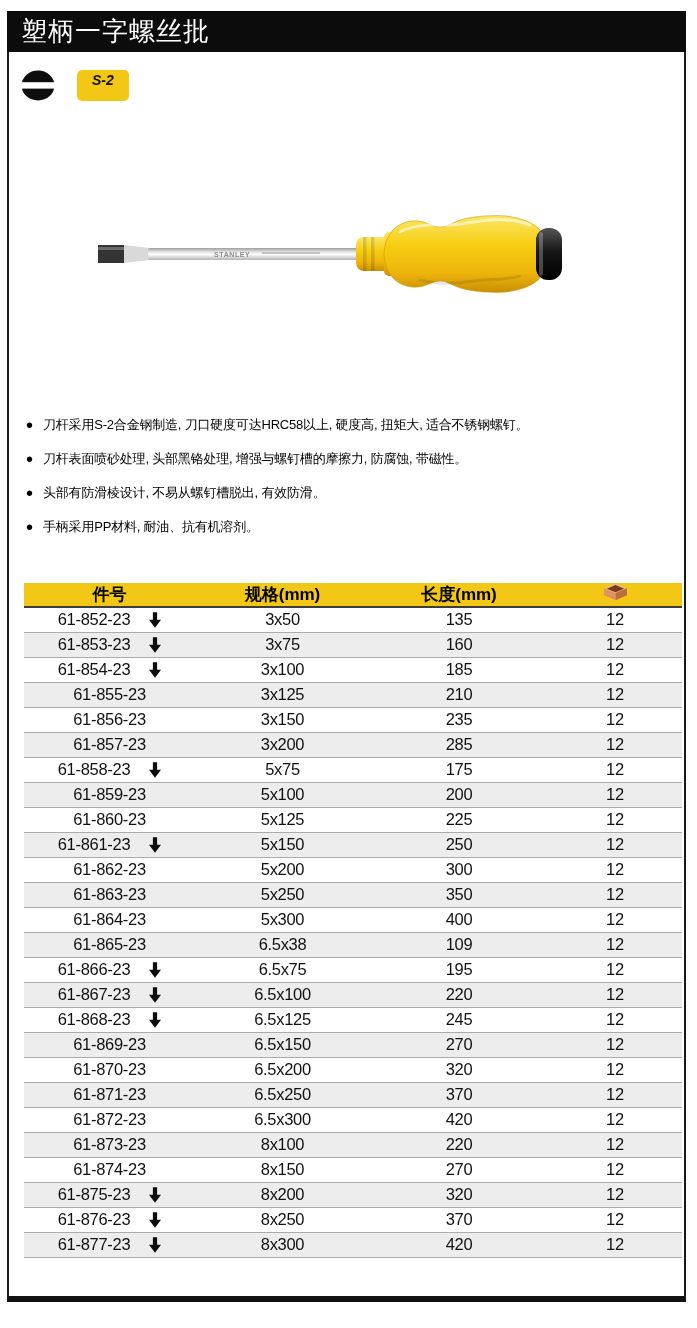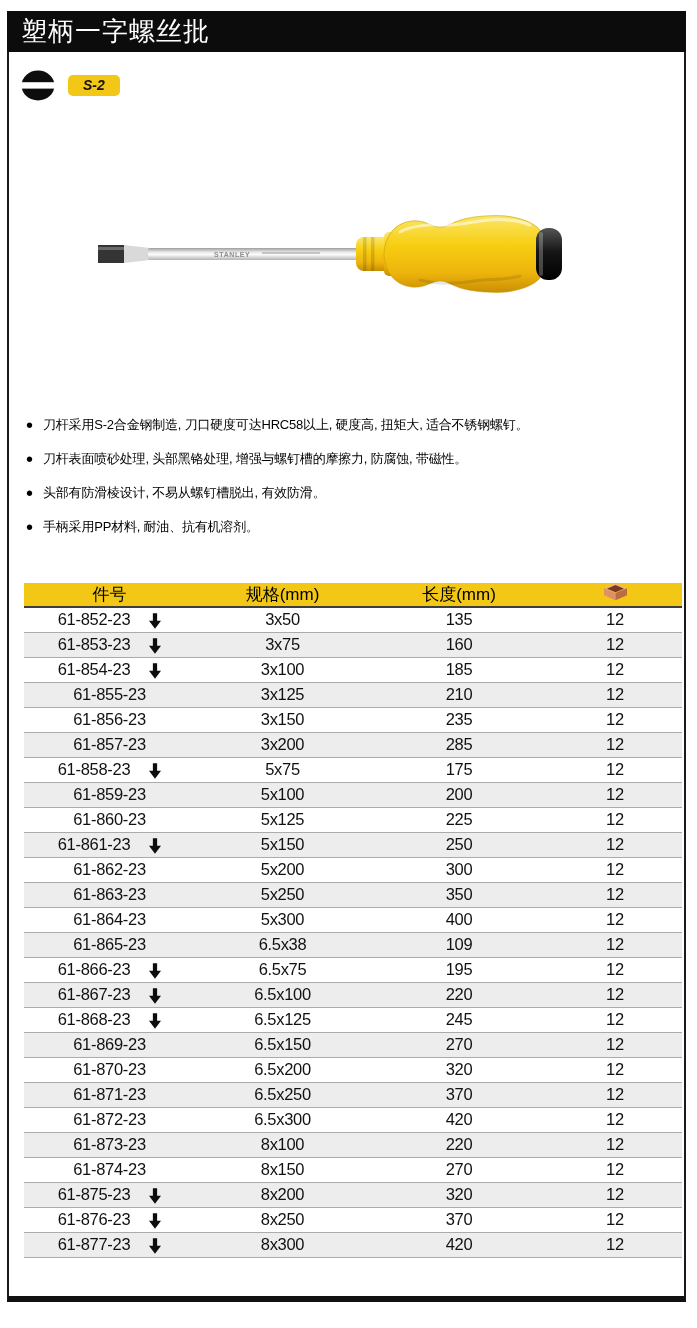--- a/index.html
+++ b/index.html
@@ -8,44 +8,44 @@
   .sheet { position:absolute; left:7px; top:11px; width:679px; height:1291px; }
 
   .title-bar { height:41px; background:var(--header-black,#0c0c0c); display:flex; align-items:center;
                padding-left:14px; }
   .title-bar .title { color:#ffffff; font-size:26px; font-weight:normal; letter-spacing:1px; }
 
   .page-body { position:relative; height:1250px; background:#fff;
                border-left:2px solid #1a1a1a; border-right:2px solid #1a1a1a;
                border-bottom:6px solid #111; }
 
-  .badges-row { position:absolute; left:12px; top:18px; display:flex; align-items:center; gap:13px; }
+  .badges-row { position:absolute; left:12px; top:18px; display:flex; gap:22px; }
   .tip-icon { width:34px; height:31px; display:inline-block; }
   .grade-badge { display:inline-block; background:var(--brand-yellow,#F3C715); color:#111;
                  font-weight:bold; font-style:italic; font-size:14px; padding:2px 15px 3px 15px;
                  border-radius:5px; }
 
   .product-image { position:absolute; left:81px; top:150px; width:480px; height:104px; }
 
   .features { position:absolute; left:16px; top:358px; width:652px; list-style:none; }
   .features li { position:relative; padding-left:18px; font-size:13px; line-height:30px;
                  color:#000; letter-spacing:-0.2px; margin-bottom:4px; }
   .features li::before { content:"\2022"; position:absolute; left:1px; top:0; font-size:20px; color:#000; }
 
   table.spec { position:absolute; left:15px; top:531px; width:658px; border-collapse:collapse;
                table-layout:fixed; }
   table.spec col.c1{width:171px} table.spec col.c2{width:175px}
   table.spec col.c3{width:178px} table.spec col.c4{width:134px}
-  table.spec th { background:var(--brand-yellow,#F3C715); color:#000; font-size:17px; font-weight:normal;
+  table.spec th { background:var(--brand-yellow,#F3C715); color:#000; font-size:17px; font-weight:bold;
                   height:23px; text-align:center; border-bottom:2px solid #3d3d3d; vertical-align:middle; }
   table.spec td { height:25px; text-align:center; vertical-align:middle; font-size:16.5px; color:#111;
                   border-bottom:1px solid #ababab; letter-spacing:-0.3px; }
   table.spec tbody tr:nth-child(even) { background:var(--row-alt,#EDEDED); }
   table.spec tbody tr:nth-child(odd)  { background:#ffffff; }
-  .part-cell-inner { display:inline-flex; align-items:center; gap:19px; }
+  .part-cell-inner { display:inline-flex; align-items:flex-start; gap:19px; }
   .dn-arrow { display:inline-flex; margin-top:2px; }
   .qty-icon { display:inline-block; vertical-align:middle; }
 </style>
 </head>
 <body>
 
 <div class="sheet">
 
   <div class="title-bar">
     <span class="title">塑柄一字螺丝批</span>

